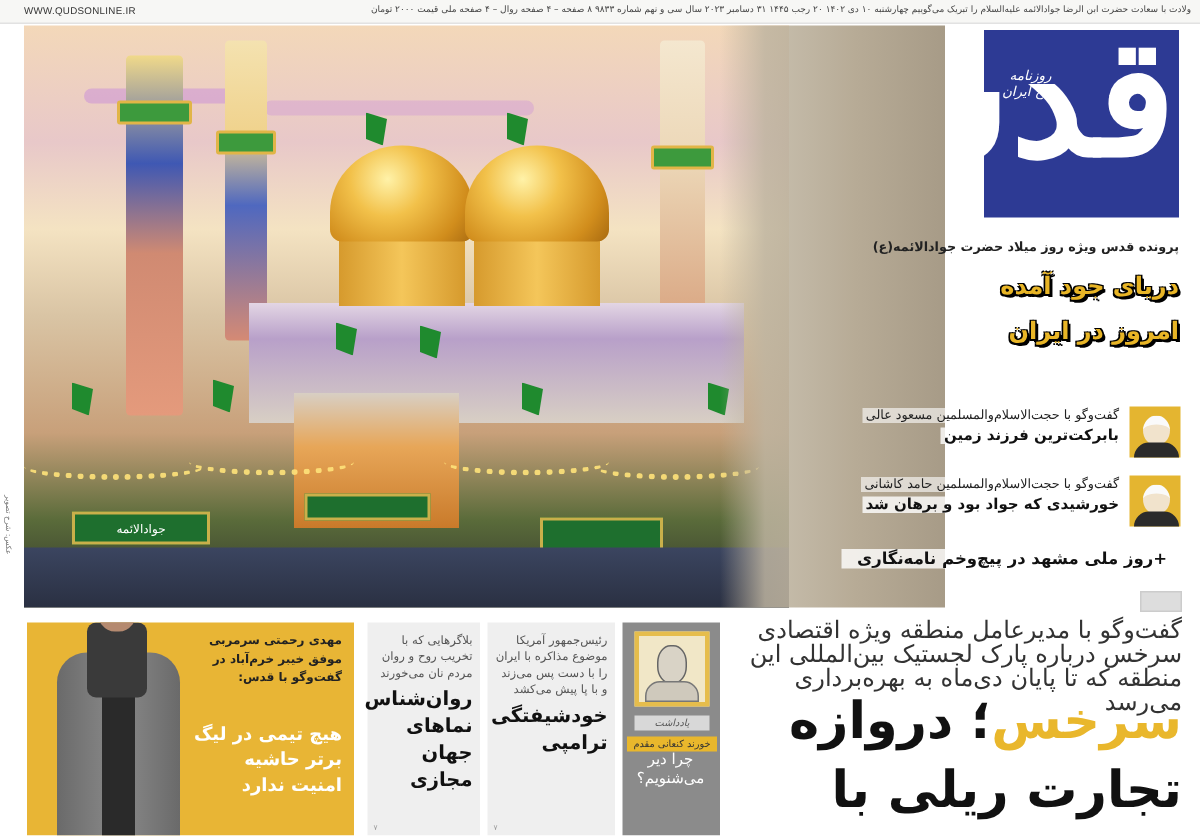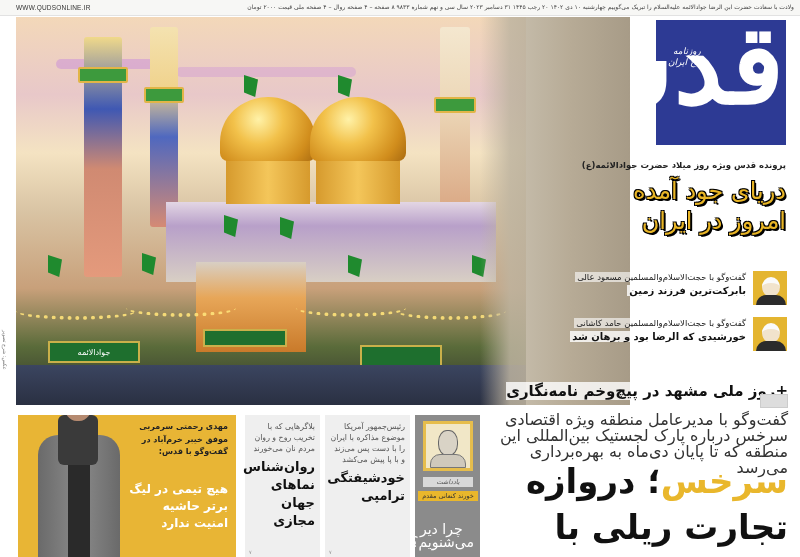--- a/index.html
+++ b/index.html
@@ -45,35 +45,35 @@
     position: absolute; left: 656px; top: 20px; width: 130px; height: 125px; background: #2d3a94;
     color: #fff; overflow: hidden;
   }
   .logo .big { position: absolute; right: 2px; top: -10px; font-size: 110px; font-weight: bold; line-height: 1; direction: rtl; font-family: "DejaVu Serif", serif; color: #fff; }
   .logo .sub { position: absolute; left: 8px; top: 26px; font-size: 9px; line-height: 11px; direction: rtl; width: 46px; text-align: center; font-style: italic; }
 
   
   .kicker { position: absolute; right: 14px; top: 160px; font-size: 8.5px; color: #222; direction: rtl; white-space: nowrap; font-weight: bold; }
   .headline {
     position: absolute; right: 14px; top: 176px; width: 240px; direction: rtl; text-align: right;
-    font-size: 24px; line-height: 30px; font-weight: normal; color: #e8b526;
+    font-size: 16px; line-height: 30px; font-weight: bold; color: #e8b526;
     text-shadow: -1px -1px 0 #000, 1px -1px 0 #000, -1px 1px 0 #000, 1px 1px 0 #000, 2px 2px 0 #000;
   }
 
   .interview { position: absolute; right: 12px; direction: rtl; }
   .interview .thumb {
     position: absolute; right: 0; top: 0; width: 36px; height: 36px;
     background: #e4b530; border: 1px solid #fff; overflow: hidden;
   }
   .interview .thumb .face { position:absolute; left:9px; top:6px; width:18px; height:20px; border-radius: 50%; background:#f1e3cc; border-top: 6px solid #fafafa; }
   .interview .thumb .body { position:absolute; left:3px; top:24px; width:30px; height:14px; background:#2b2b2b; border-radius: 10px 10px 0 0; }
   .interview .pre { position: absolute; right: 40px; top: 2px; font-size: 8.5px; color: #222; background: rgba(255,255,255,0.6); white-space: nowrap; padding: 0 2px; }
   .interview .title { position: absolute; right: 40px; top: 15px; font-size: 10px; font-weight: bold; color: #111; background: rgba(255,255,255,0.8); white-space: nowrap; padding: 0 2px; }
 
-  .plus-item { position: absolute; right: 12px; top: 382px; direction: rtl; font-size: 15px; font-weight: bold; color: #111; background: rgba(255,255,255,0.8); white-space: nowrap; padding: 0 0; }
+  .plus-item { position: absolute; right: 12px; top: 366px; direction: rtl; font-size: 11px; font-weight: bold; color: #111; background: rgba(255,255,255,0.8); white-space: nowrap; padding: 0 10px; }
 
   
   .sub-lead {
     position: absolute; right: 12px; top: 412px; width: 312px; direction: rtl; text-align: right;
     font-size: 16px; line-height: 16px; color: #333;
   }
   .main-title {
     position: absolute; right: 12px; top: 458px; width: 312px; direction: rtl; text-align: right;
     font-size: 34px; line-height: 46px; font-weight: bold; color: #111;
   }
@@ -81,21 +81,21 @@
 
   
   .opinion {
     position: absolute; left: 415px; top: 415px; width: 65px; height: 142px; background: #8b8b8b;
   }
   .opinion .photo { position: absolute; left: 8px; top: 6px; width: 50px; height: 50px; background: #f1e7c7; border: 3px solid #e6bd4c; }
   .opinion .photo .face { position:absolute; left:12px; top:6px; width:20px; height:26px; background:#d9d3c6; border-radius: 45%; border: 1px solid #666; }
   .opinion .photo .shoulders { position:absolute; left:4px; top:30px; width:36px; height:14px; background:#cfc9bc; border-radius: 10px 10px 0 0; border: 1px solid #777; }
   .opinion .tag { position: absolute; left: 8px; top: 62px; width: 50px; height: 10px; background: #d8d8d8; color: #555; font-size: 6.5px; direction: rtl; text-align: center; line-height: 10px; font-style: italic; }
   .opinion .author { position: absolute; left: 3px; top: 76px; width: 60px; height: 10px; background: #e9b72c; color: #333; font-size: 6.5px; direction: rtl; text-align: center; line-height: 10px; }
-  .opinion .otitle { position: absolute; right: 6px; top: 108px; width: 54px; font-size: 14px; line-height: 13px; color: #fff; direction: rtl; text-align: left; }
+  .opinion .otitle { position: absolute; right: 6px; top: 85px; width: 54px; font-size: 10px; line-height: 13px; color: #fff; direction: rtl; text-align: center; }
 
   
   .col {
     position: absolute; top: 415px; height: 142px; background: #efefef; direction: rtl; text-align: right; padding: 6px 5px 0 5px;
   }
   .col .lead { font-size: 7.8px; line-height: 11px; color: #555; }
   .col .ctitle { font-size: 13px; line-height: 18px; font-weight: bold; color: #111; margin-top: 4px; }
   .col .pagenum { position: absolute; left: 4px; bottom: 2px; font-size: 5px; color: #999; }
 
   
@@ -186,21 +186,21 @@
     </div>
   <div class="pre">گفت‌وگو با حجت‌الاسلام‌والمسلمین مسعود عالی</div>
   <div class="title">بابرکت‌ترین فرزند زمین</div>
 </div>
 <div class="interview" style="top:316px;width:240px;height:38px;">
   <div class="thumb">
       <div class="face"></div>
       <div class="body"></div>
     </div>
   <div class="pre">گفت‌وگو با حجت‌الاسلام‌والمسلمین حامد کاشانی</div>
-  <div class="title">خورشیدی که الرضا بود و برهان شد</div>
+  <div class="title">خورشیدی که جواد بود و برهان شد</div>
 </div>
 
 <div class="plus-item">+روز ملی مشهد در پیچ‌وخم نامه‌نگاری</div>
 
 <div class="edge-chip"></div>
 
 <div class="sub-lead">گفت‌وگو با مدیرعامل منطقه ویژه اقتصادی سرخس درباره پارک لجستیک بین‌المللی این منطقه که تا پایان دی‌ماه به بهره‌برداری می‌رسد</div>
 <div class="main-title">
   <div><span class="accent">سرخس</span><span>؛ دروازه</span></div>
   <div><span>تجارت ریلی با </span><span class="accent">چین</span></div>

